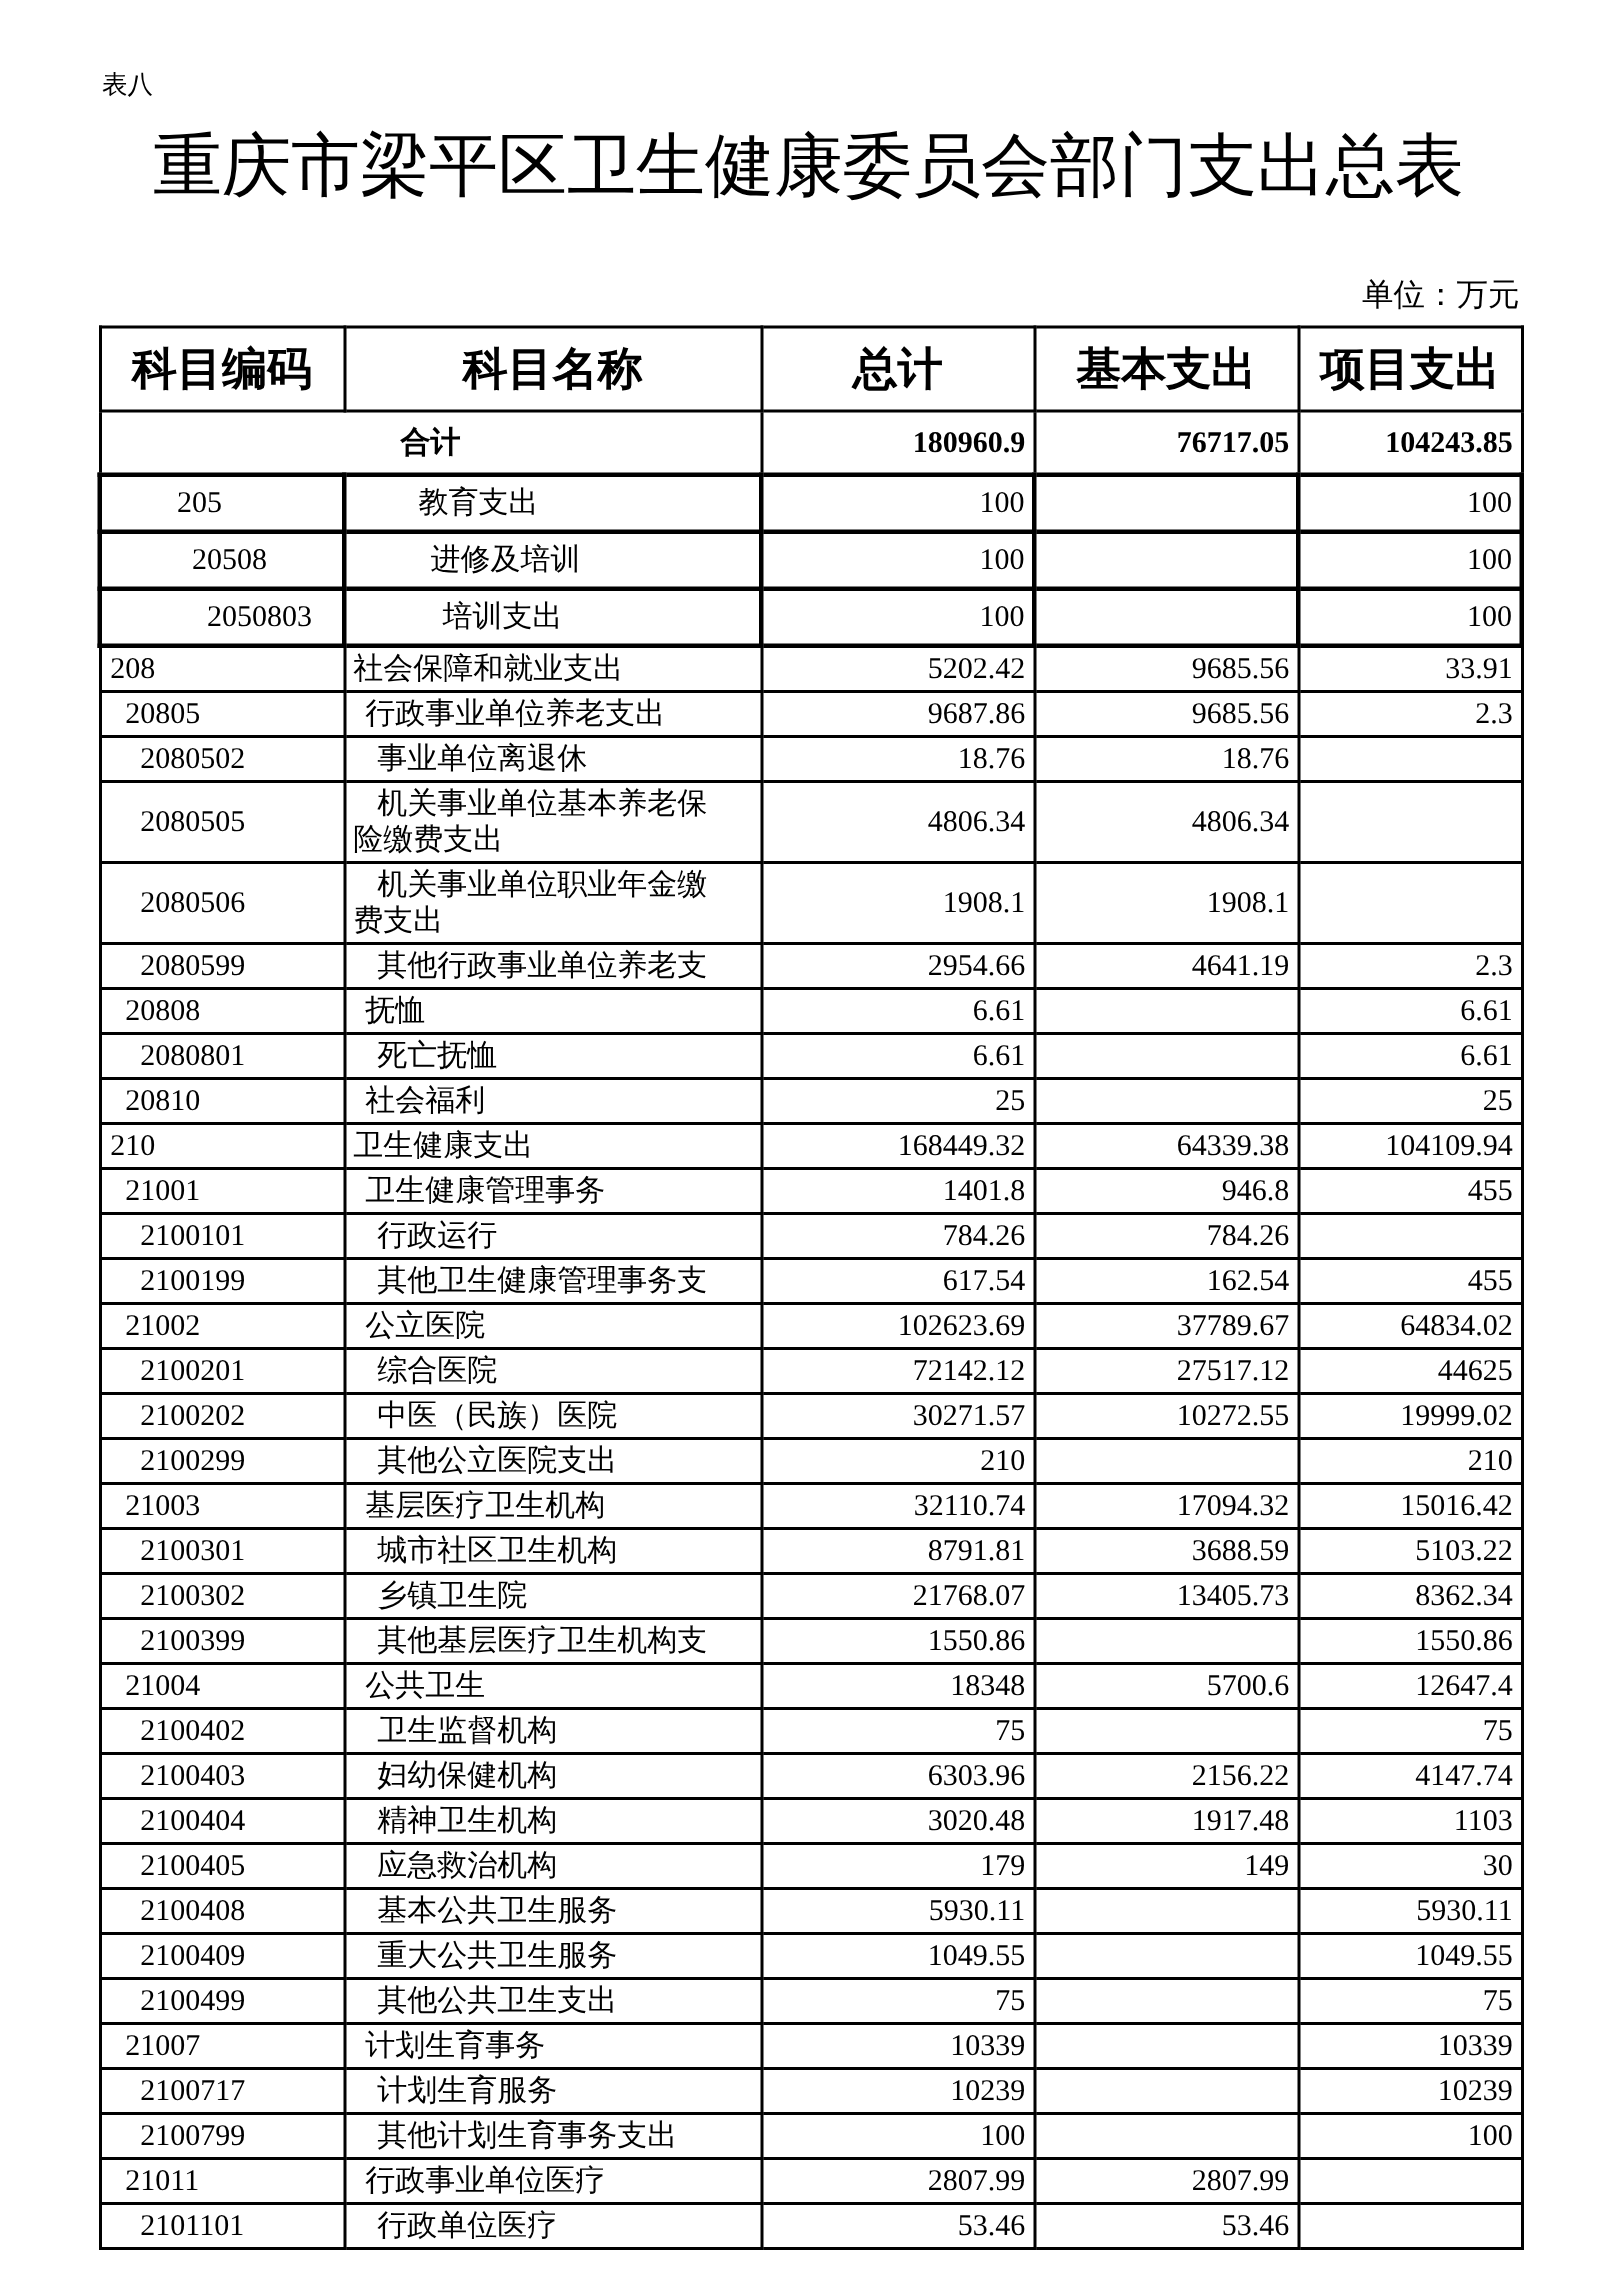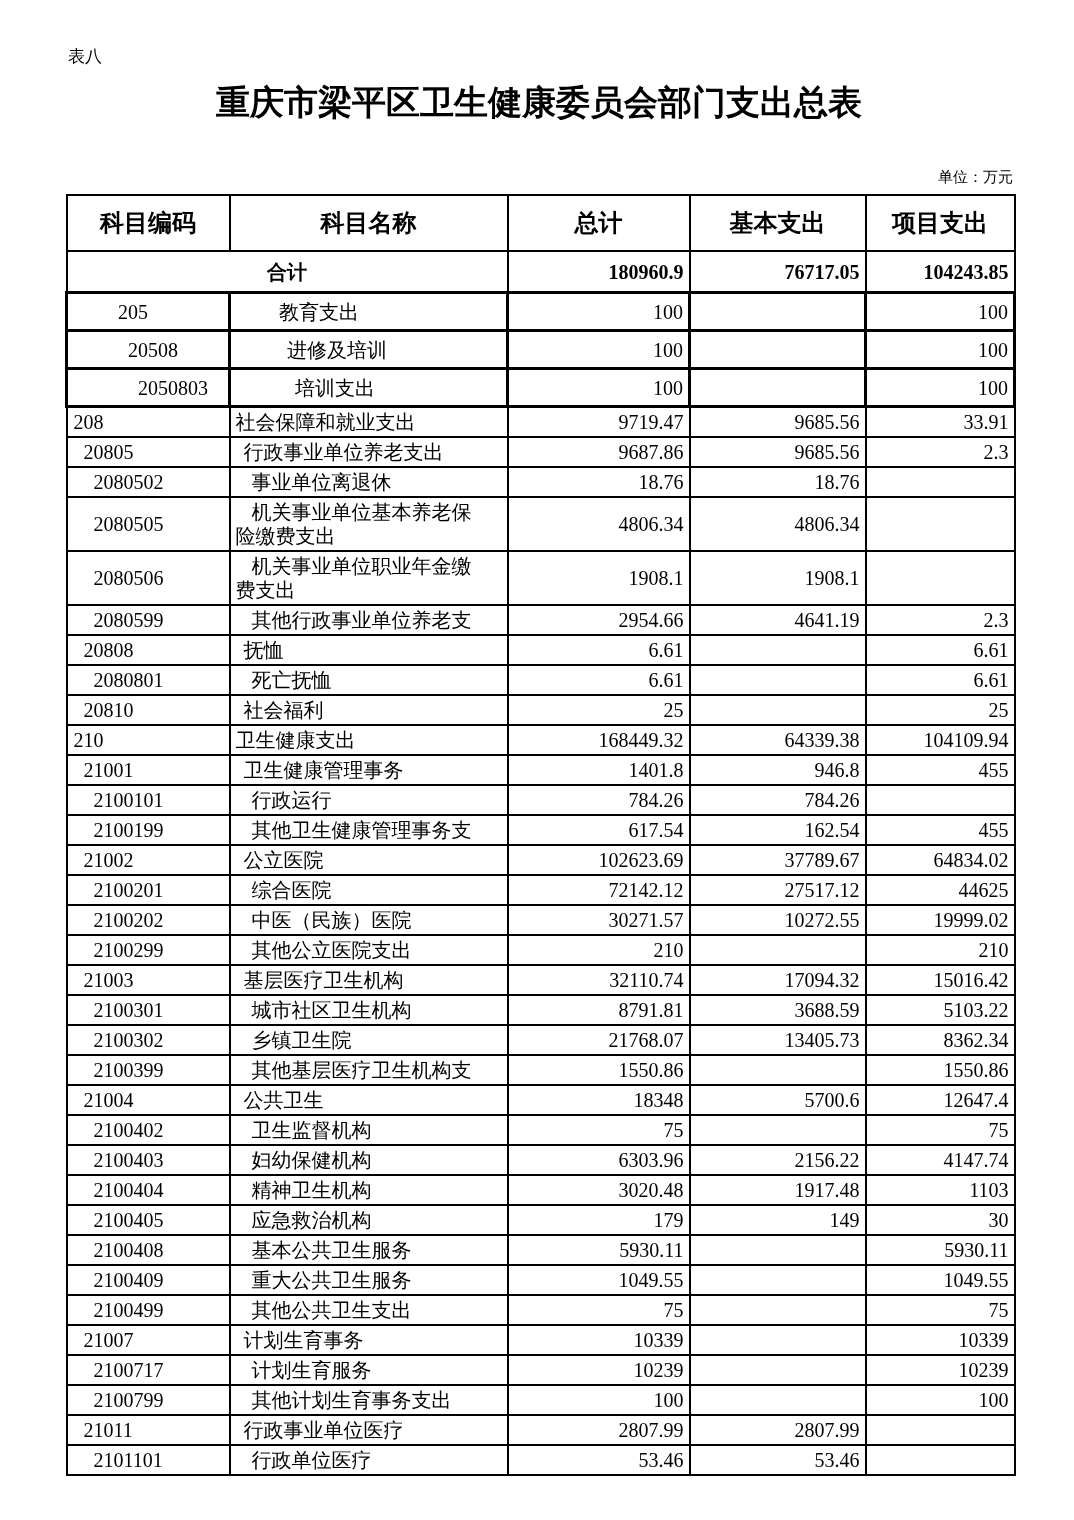--- a/index.html
+++ b/index.html
@@ -19,43 +19,43 @@
     width: 1074px;
     height: 1492px;
     padding: 46px 61px 0 65px;
   }
   .table-label {
     font-size: 17px;
     line-height: 21px;
     margin: 0 0 16px 3px;
   }
   .title {
-    font-size: 34px;
-    font-weight: bold;
+    font-size: 46px;
+    font-weight: normal;
     text-align: center;
     margin: 0 0 44px 0;
     line-height: 1.2;
   }
   .unit-note {
     text-align: right;
-    font-size: 15px;
+    font-size: 21px;
     margin: 0 0 7px 0;
   }
   table.budget {
     border-collapse: collapse;
     width: 948px;
     table-layout: fixed;
   }
   th, td {
     border: 2px solid #000000;
     box-sizing: border-box;
     overflow: hidden;
   }
   th {
-    font-size: 24px;
+    font-size: 30px;
     font-weight: bold;
     height: 56px;
     text-align: center;
     padding: 0;
   }
   td {
     font-size: 20px;
     height: 28px;
     padding: 0;
     line-height: 1.2;
@@ -148,21 +148,21 @@
         <tr class="tall">
           <td class="code lv3">2050803</td>
           <td class="name lv3">培训支出</td>
           <td class="num">100</td>
           <td class="num"></td>
           <td class="num">100</td>
         </tr>
         <tr>
           <td class="code lv1">208</td>
           <td class="name lv1">社会保障和就业支出</td>
-          <td class="num">9719.47</td>
+          <td class="num">5202.42</td>
           <td class="num">9685.56</td>
           <td class="num">33.91</td>
         </tr>
         <tr>
           <td class="code lv2">20805</td>
           <td class="name lv2">行政事业单位养老支出</td>
           <td class="num">9687.86</td>
           <td class="num">9685.56</td>
           <td class="num">2.3</td>
         </tr>

